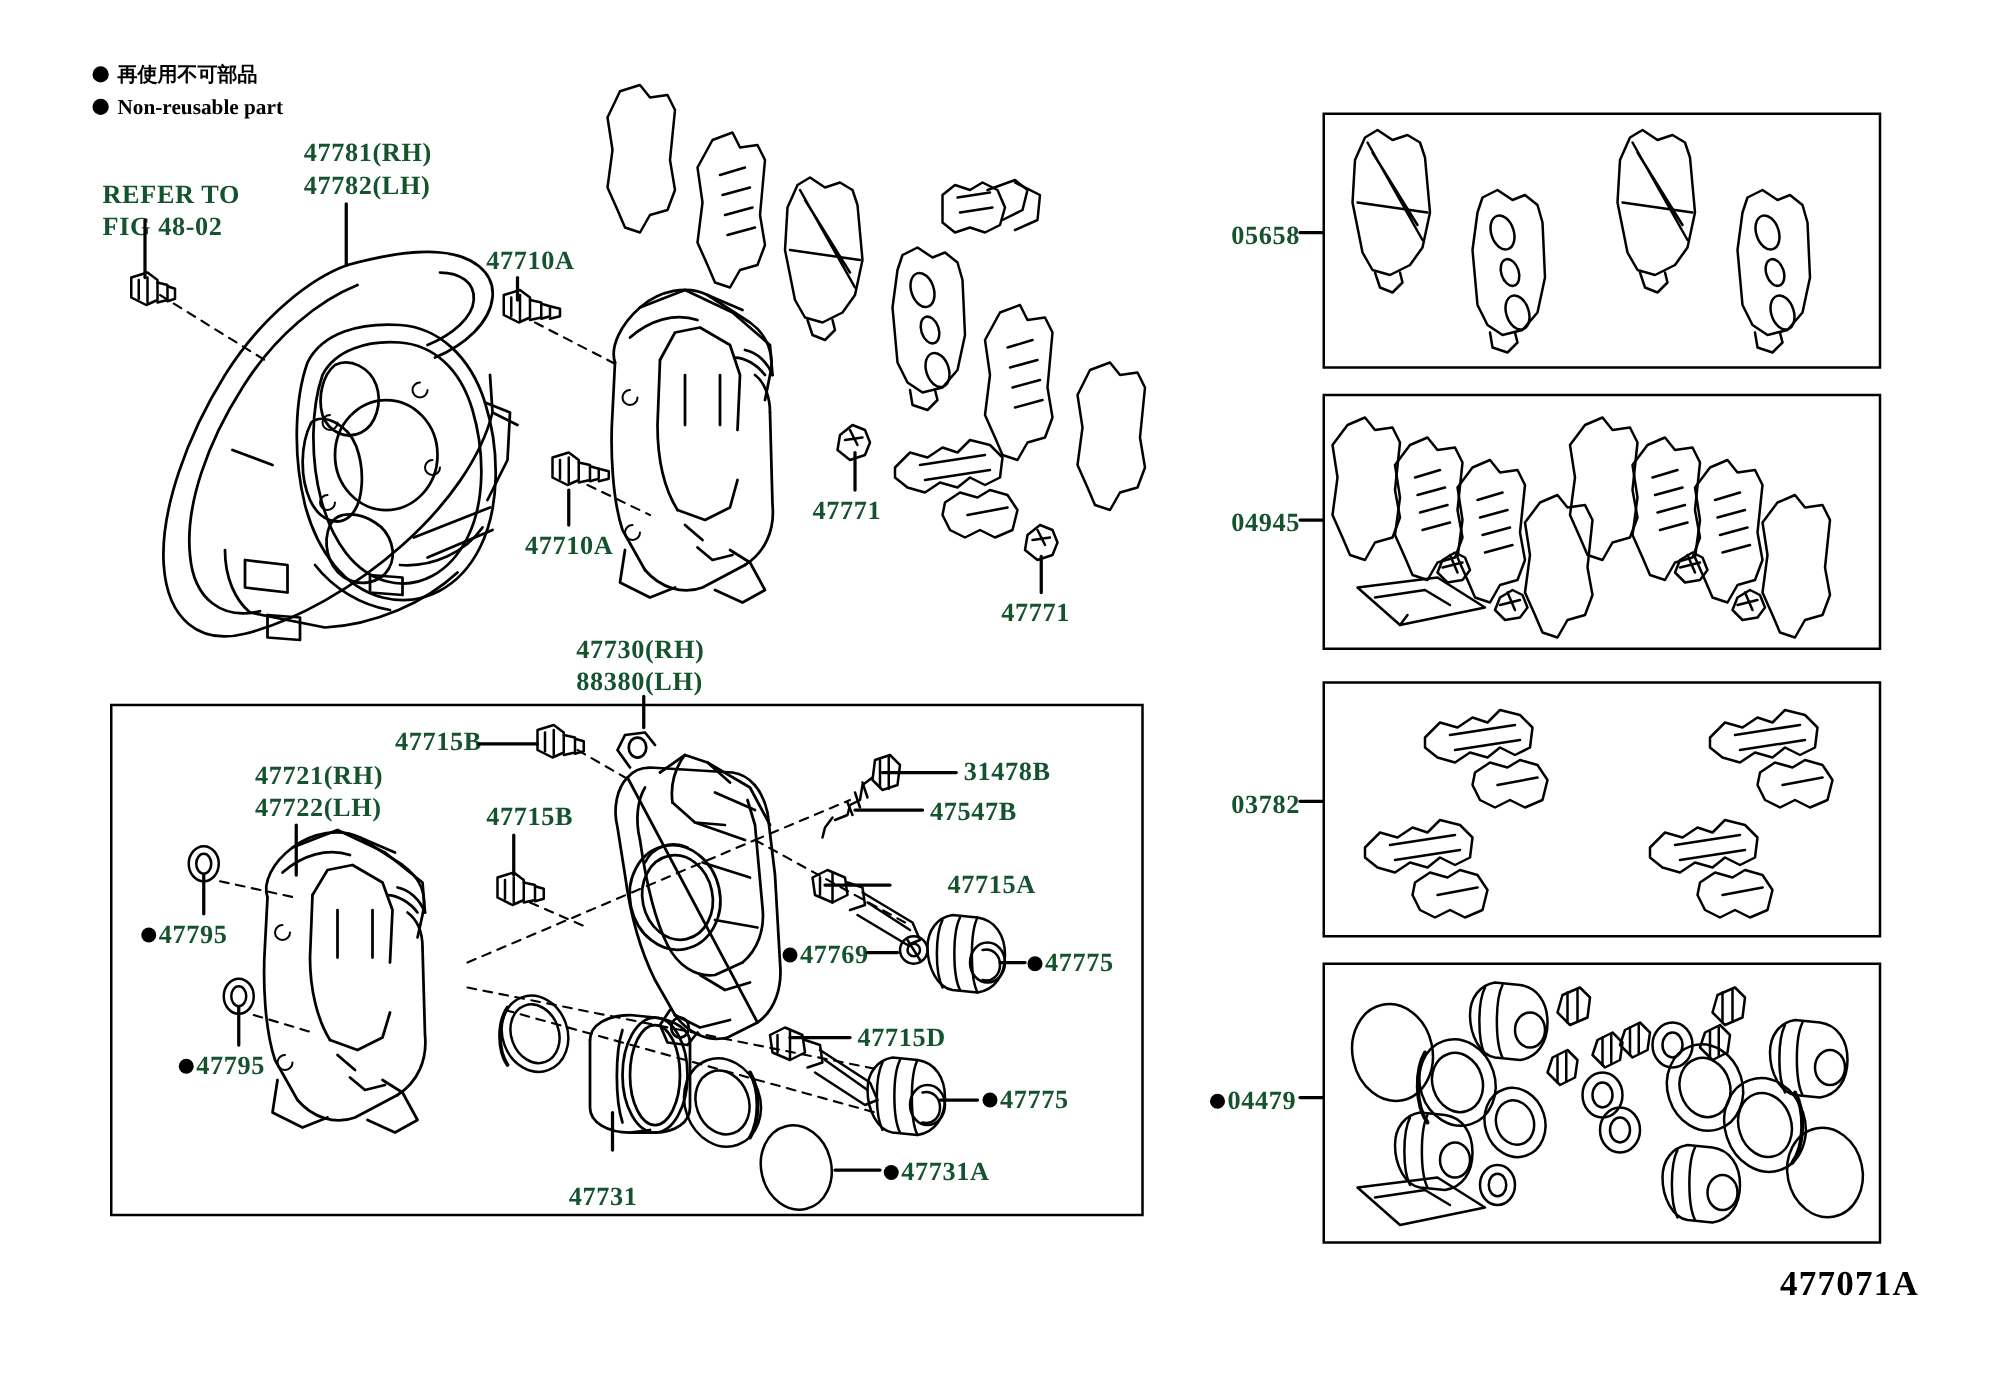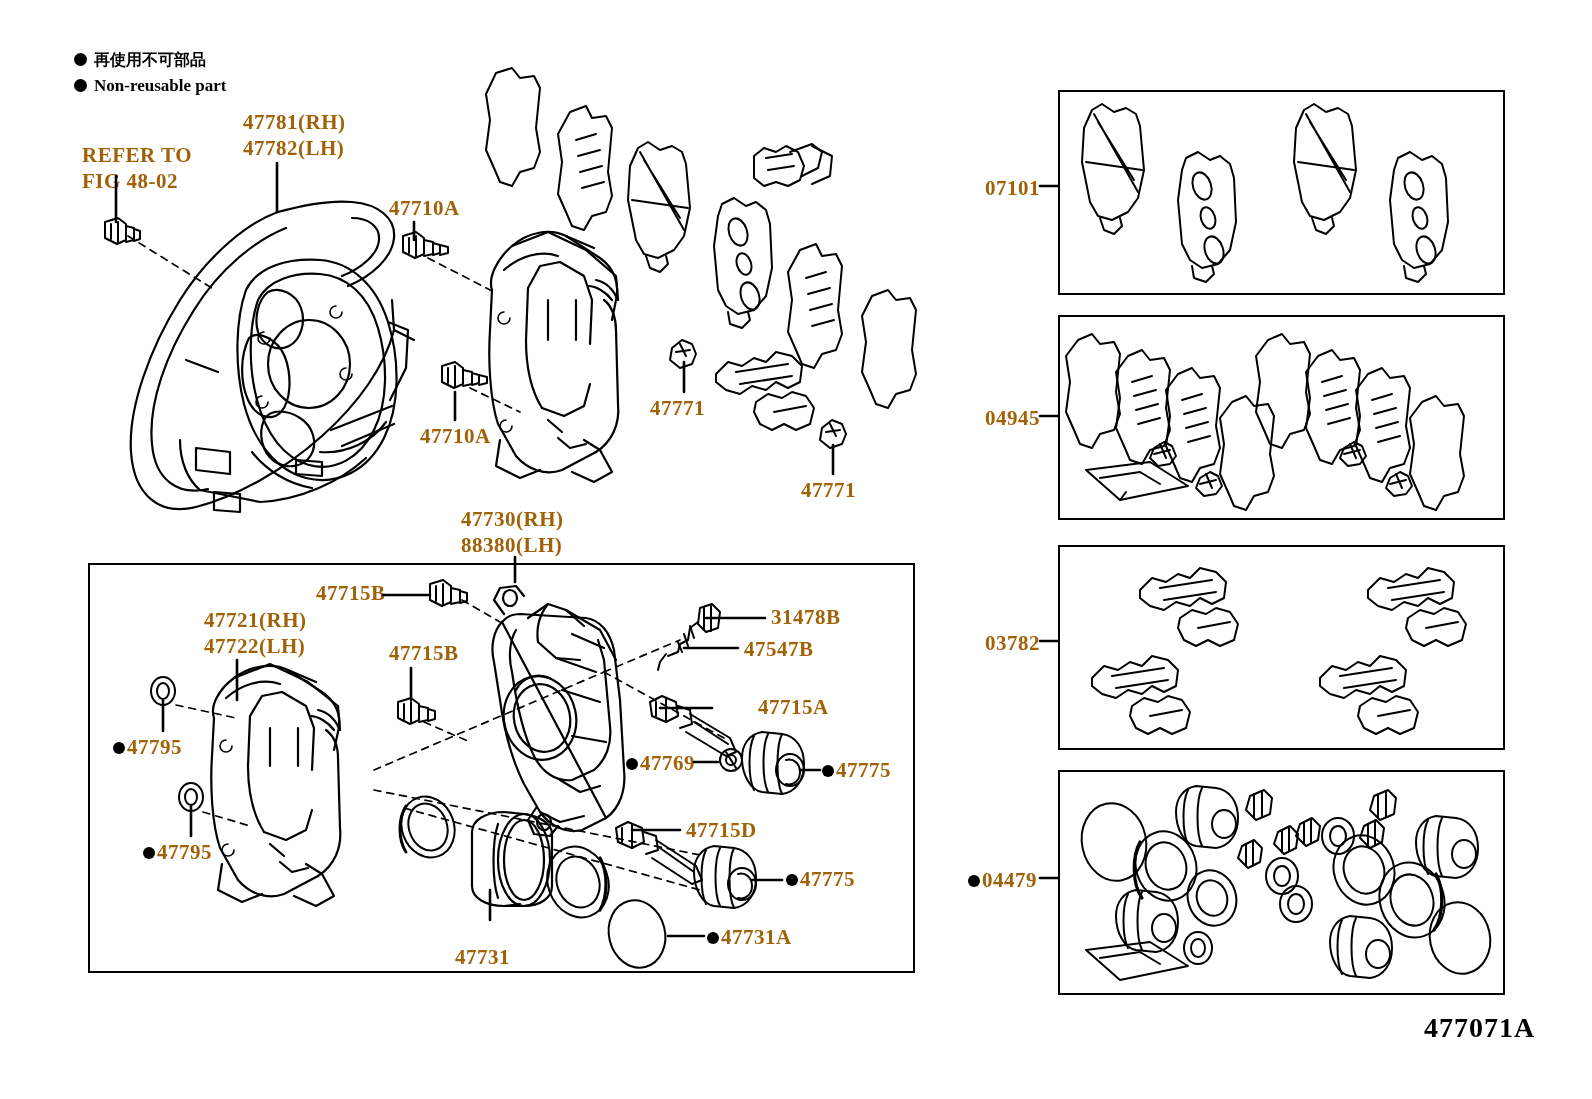--- a/index.html
+++ b/index.html
@@ -14,21 +14,21 @@
     height: 1099px;
     background: #ffffff;
     font-family: "Liberation Serif", "DejaVu Serif", serif;
     overflow: hidden;
   }
   .lbl {
     position: absolute;
     font-family: "Liberation Serif", "DejaVu Serif", serif;
     font-weight: bold;
     font-size: 21px;
-    color: #a16207;
+    color: #14532d;
     white-space: pre;
     letter-spacing: 0.5px;
     line-height: 1.22;
   }
   .legend-line {
     position: absolute;
     font-family: "Liberation Serif", "DejaVu Serif", serif;
     font-weight: bold;
     font-size: 17px;
     white-space: nowrap;
@@ -142,21 +142,21 @@
 
   <div class="lbl" style="left:455px; top:925px;margin-top:20px;">47731</div>
 
   <div class="lbl" style="left:707px; top:925px;"><span class="dot-pre"></span><span>47731A</span></div>
 
   <div class="panel" style="left:1058px; top:90px;  width:447px; height:205px;"></div>
   <div class="panel" style="left:1058px; top:315px; width:447px; height:205px;"></div>
   <div class="panel" style="left:1058px; top:545px; width:447px; height:205px;"></div>
   <div class="panel" style="left:1058px; top:770px; width:447px; height:225px;"></div>
 
-  <div class="lbl" style="left:985px; top:176px;">07101</div>
+  <div class="lbl" style="left:985px; top:176px;">05658</div>
   <div class="lbl" style="left:985px; top:406px;">04945</div>
   <div class="lbl" style="left:985px; top:631px;">03782</div>
   <div class="lbl" style="left:968px; top:868px;"><span class="dot-pre"></span><span>04479</span></div>
 
   <div class="diagid" style="left:1424px; top:1012px;">477071A</div>
 
   <svg class="art" viewBox="0 0 1592 1099">
     <g fill="none" stroke="#000" stroke-width="2" stroke-linejoin="round" stroke-linecap="round">
 
       <line x1="116" y1="176" x2="116" y2="222" stroke-width="2.6"></line>

